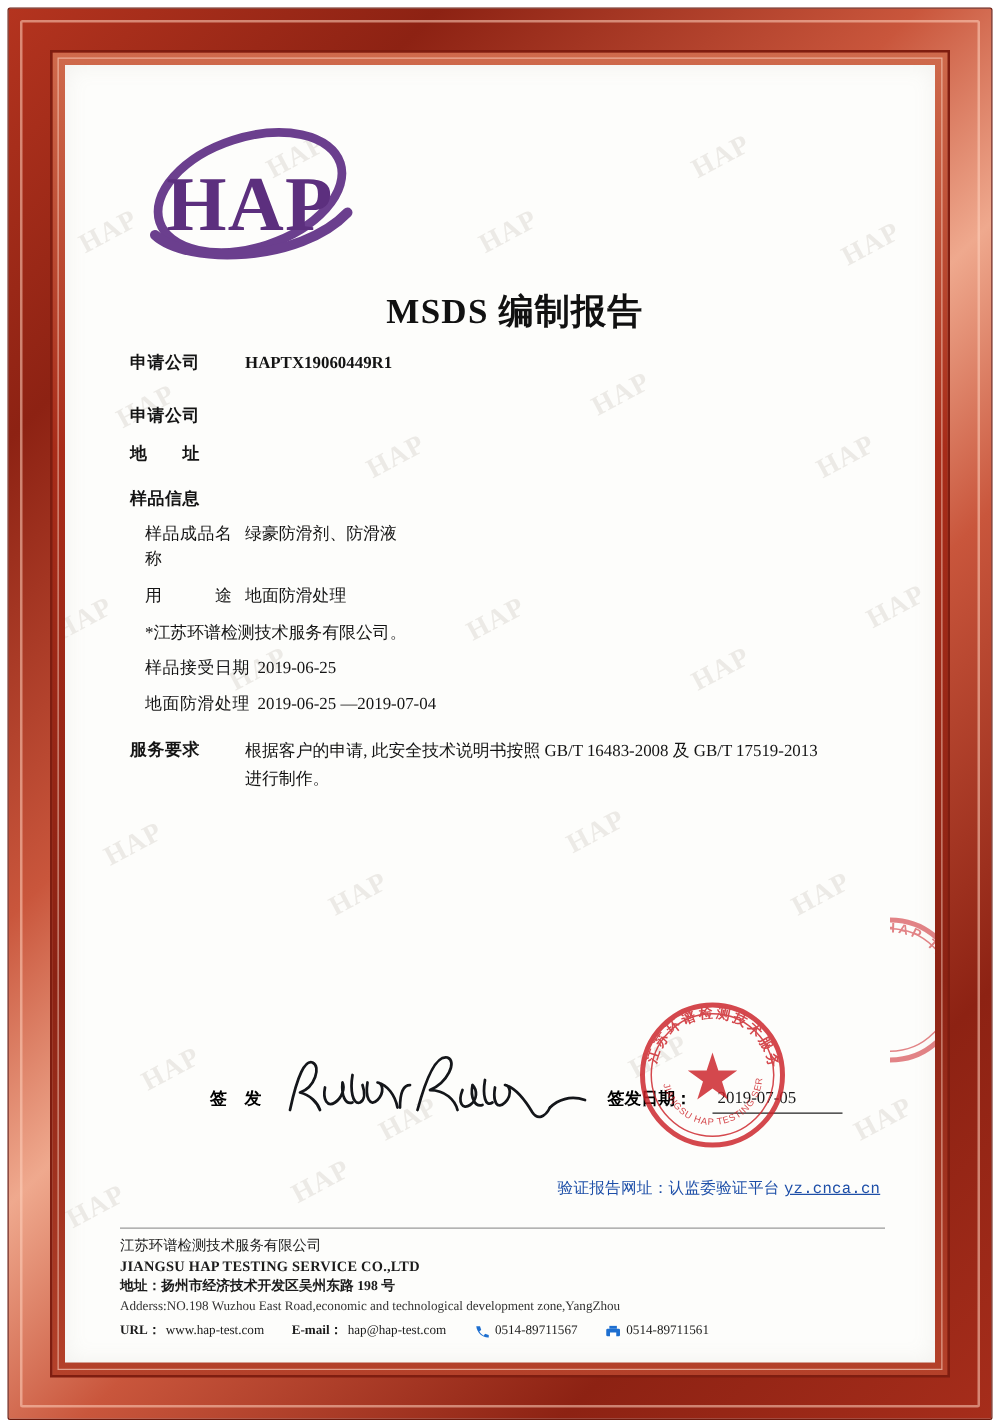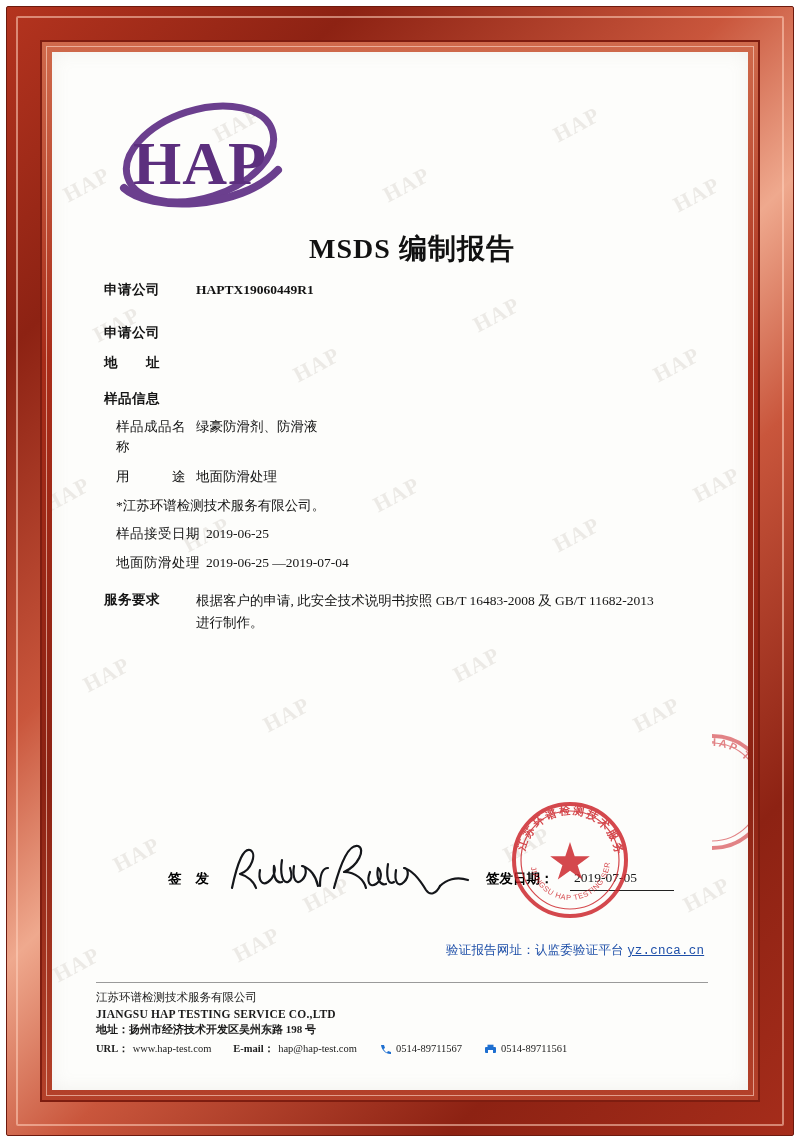--- a/index.html
+++ b/index.html
@@ -358,21 +358,21 @@
         <div class="val">2019-06-25</div>
       </div>
 
       <div class="row">
         <div class="lbl indent" style="width:90px;flex:0 0 90px;">地面防滑处理</div>
         <div class="val">2019-06-25 —2019-07-04</div>
       </div>
 
       <div class="service-row">
         <div class="service-lbl">服务要求</div>
-        <div class="service-val">根据客户的申请, 此安全技术说明书按照 GB/T 16483-2008 及 GB/T 11682-2013 进行制作。</div>
+        <div class="service-val">根据客户的申请, 此安全技术说明书按照 GB/T 16483-2008 及 GB/T 17519-2013 进行制作。</div>
       </div>
 
     </div>
 
     <div class="sign-area">
       <div class="sign-label">签发</div>
 
       <div class="signature">
         <svg width="260" height="70" viewBox="0 0 260 70" xmlns="http://www.w3.org/2000/svg">
           <g fill="none" stroke="#14161a" stroke-width="2.2" stroke-linecap="round" stroke-linejoin="round">
@@ -428,20 +428,21 @@
 
     <div class="verify">
       <span>验证报告网址：认监委验证平台</span>
       <span class="url">yz.cnca.cn</span>
     </div>
 
     <div class="footer">
       <div class="cn-name">江苏环谱检测技术服务有限公司</div>
       <div class="en-name">JIANGSU HAP TESTING SERVICE CO.,LTD</div>
       <div class="addr-cn">地址：扬州市经济技术开发区吴州东路 198 号</div>
+      <div class="addr-en">Adderss:NO.198 Wuzhou East Road,economic and technological development zone,YangZhou</div>
       <div class="footer-bottom">
         <div class="fb-item">
           <span class="fb-label">URL：</span>
           <span>www.hap-test.com</span>
         </div>
         <div class="fb-item">
           <span class="fb-label">E-mail：</span>
           <span>hap@hap-test.com</span>
         </div>
         <div class="fb-item">

